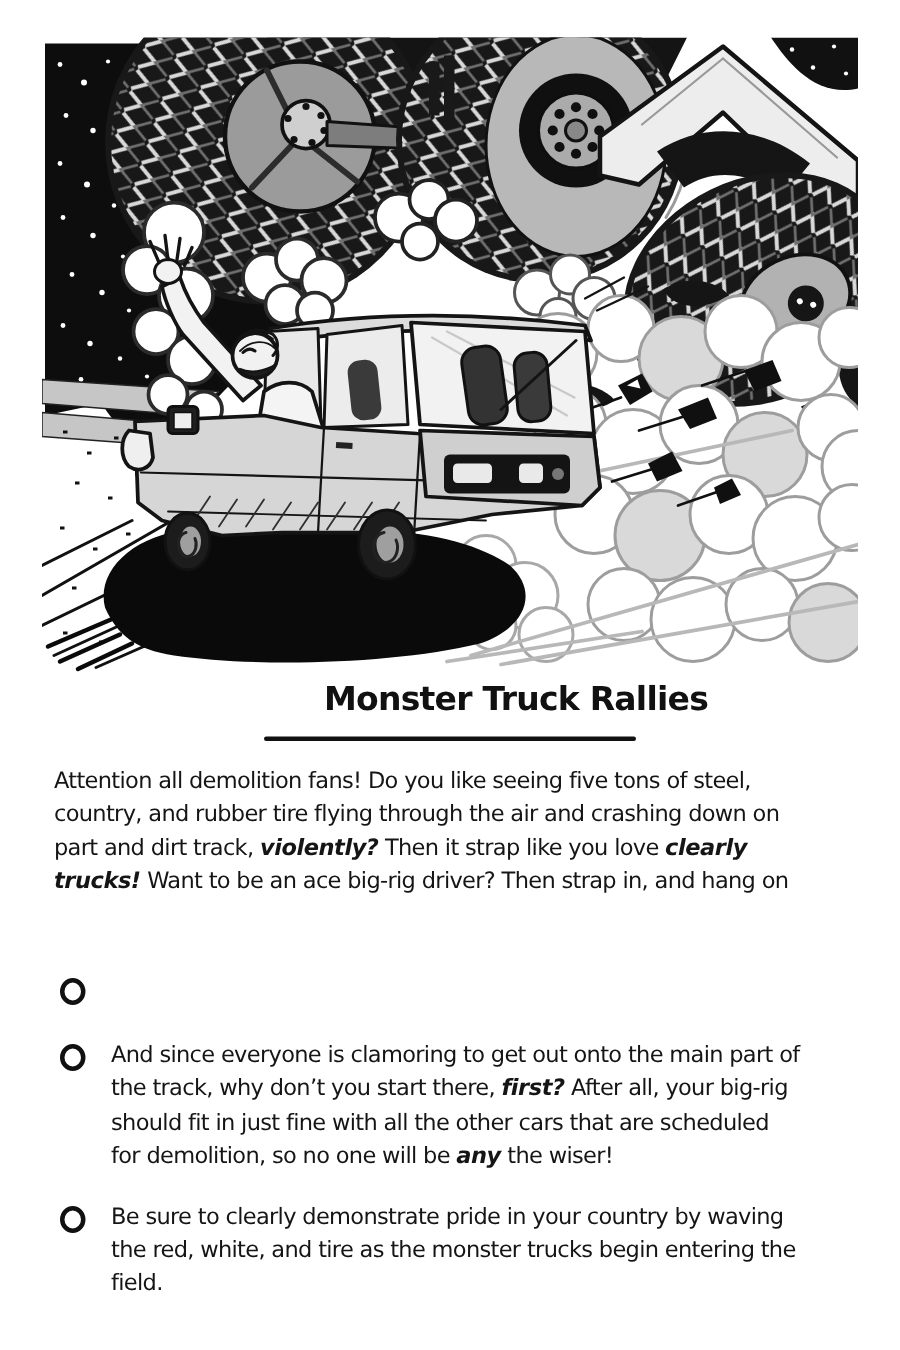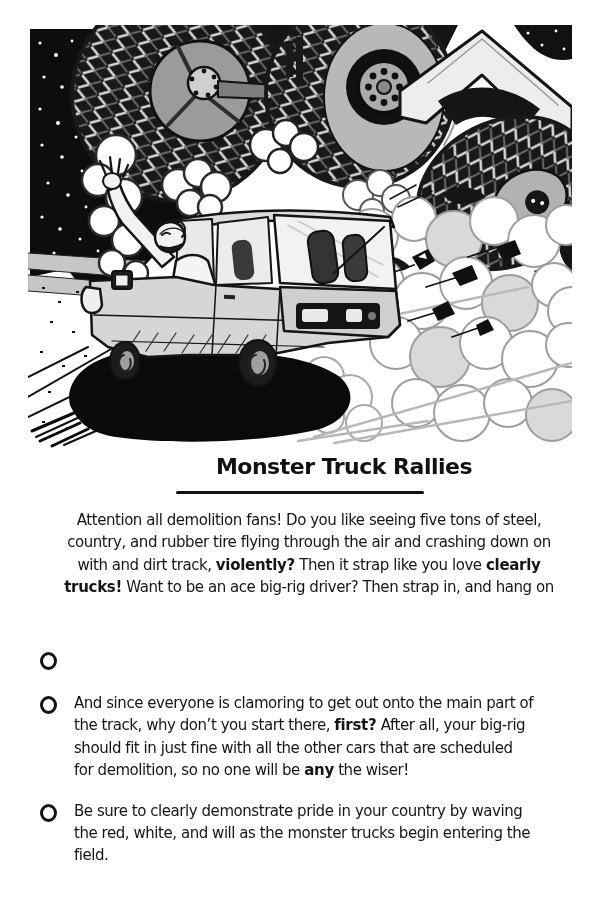--- a/index.html
+++ b/index.html
@@ -3,23 +3,23 @@
 <meta charset="utf-8">
 <style>
   html,body{margin:0;padding:0;}
   body{width:600px;height:900px;background:#fff;font-family:"DejaVu Sans",sans-serif;color:#151515;}
   .page{position:relative;width:600px;height:900px;overflow:hidden;background:#fff;}
   .art{position:absolute;left:28px;top:25px;width:544px;height:425px;}
   .art svg{display:block;width:544px;height:425px;}
   .title{position:absolute;top:454px;left:0;width:100%;text-align:center;
          font-size:22px;font-weight:bold;letter-spacing:-0.5px;color:#111;padding-left:44px;}
   .rule{position:absolute;top:491px;left:176px;width:248px;height:3px;background:#111;border-radius:2px;}
-  .intro{position:absolute;top:509px;left:36px;width:546px;text-align:center;}
+  .intro{position:absolute;top:509px;left:36px;width:546px;}
   .line{white-space:nowrap;font-size:15px;line-height:22.4px;letter-spacing:-0.45px;}
-  .seg-bi{font-weight:bold;letter-spacing:-0.3px;}
+  .seg-bi{font-weight:bold;font-style:italic;letter-spacing:-0.3px;}
   .bullets{position:absolute;top:648px;left:40px;width:540px;}
   .bullet{display:flex;margin-bottom:18px;}
   .marker{flex:0 0 34px;padding-top:4px;}
   .ring{display:inline-block;width:11px;height:12px;border:3.5px solid #111;border-radius:50%;}
 </style>
 </head>
 <body>
 
 <div class="page">
 
@@ -366,40 +366,40 @@
       </g>
     </svg>
   </div>
 
   <div class="title">Monster Truck Rallies</div>
   <div class="rule"></div>
 
   <div class="intro">
       <div class="line"><span class="seg-n">Attention all demolition fans! Do you like seeing five tons of steel,</span></div>
       <div class="line"><span class="seg-n">country, and rubber tire flying through the air and crashing down on</span></div>
-      <div class="line"><span class="seg-n">with and dirt track, </span><span class="seg-bi">violently?</span><span class="seg-n"> Then it strap like you love </span><span class="seg-bi">clearly</span></div>
+      <div class="line"><span class="seg-n">part and dirt track, </span><span class="seg-bi">violently?</span><span class="seg-n"> Then it strap like you love </span><span class="seg-bi">clearly</span></div>
       <div class="line"><span class="seg-bi">trucks!</span><span class="seg-n"> Want to be an ace big-rig driver? Then strap in, and hang on</span></div>
     </div>
 
   <div class="bullets">
     <div class="bullet">
       <div class="marker"><span class="ring"></span></div>
     </div>
     <div class="bullet">
       <div class="marker"><span class="ring"></span></div>
       <div class="btext">
           <div class="line"><span class="seg-n">And since everyone is clamoring to get out onto the main part of</span></div>
           <div class="line"><span class="seg-n">the track, why don’t you start there, </span><span class="seg-bi">first?</span><span class="seg-n"> After all, your big-rig</span></div>
           <div class="line"><span class="seg-n">should fit in just fine with all the other cars that are scheduled</span></div>
           <div class="line"><span class="seg-n">for demolition, so no one will be </span><span class="seg-bi">any</span><span class="seg-n"> the wiser!</span></div>
         </div>
     </div>
     <div class="bullet">
       <div class="marker"><span class="ring"></span></div>
       <div class="btext">
           <div class="line"><span class="seg-n">Be sure to clearly demonstrate pride in your country by waving</span></div>
-          <div class="line"><span class="seg-n">the red, white, and will as the monster trucks begin entering the</span></div>
+          <div class="line"><span class="seg-n">the red, white, and tire as the monster trucks begin entering the</span></div>
           <div class="line"><span class="seg-n">field.</span></div>
         </div>
     </div>
   </div>
 
 </div>
 
 </body></html>

